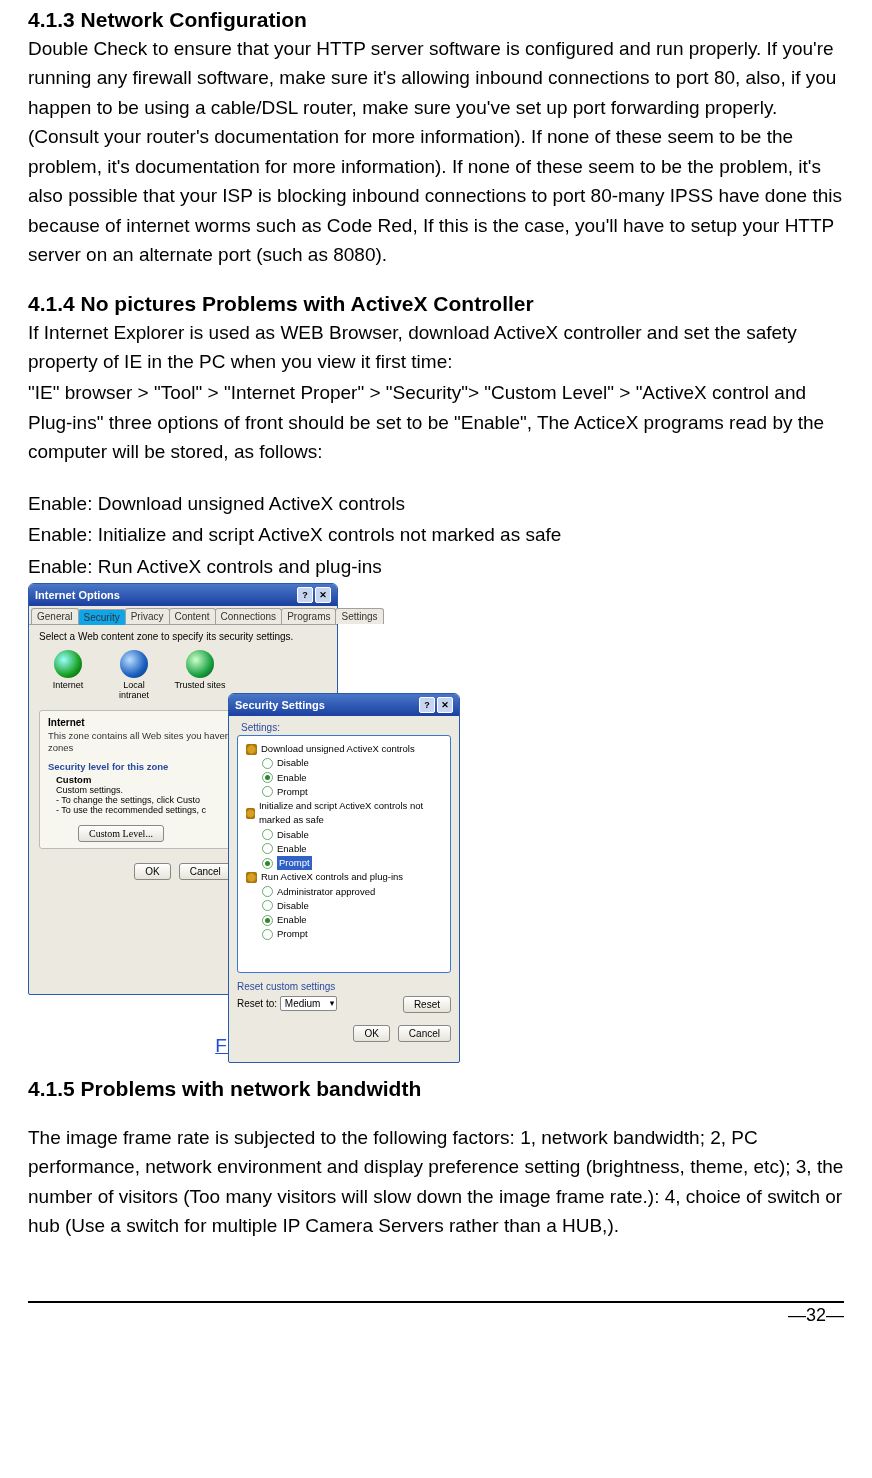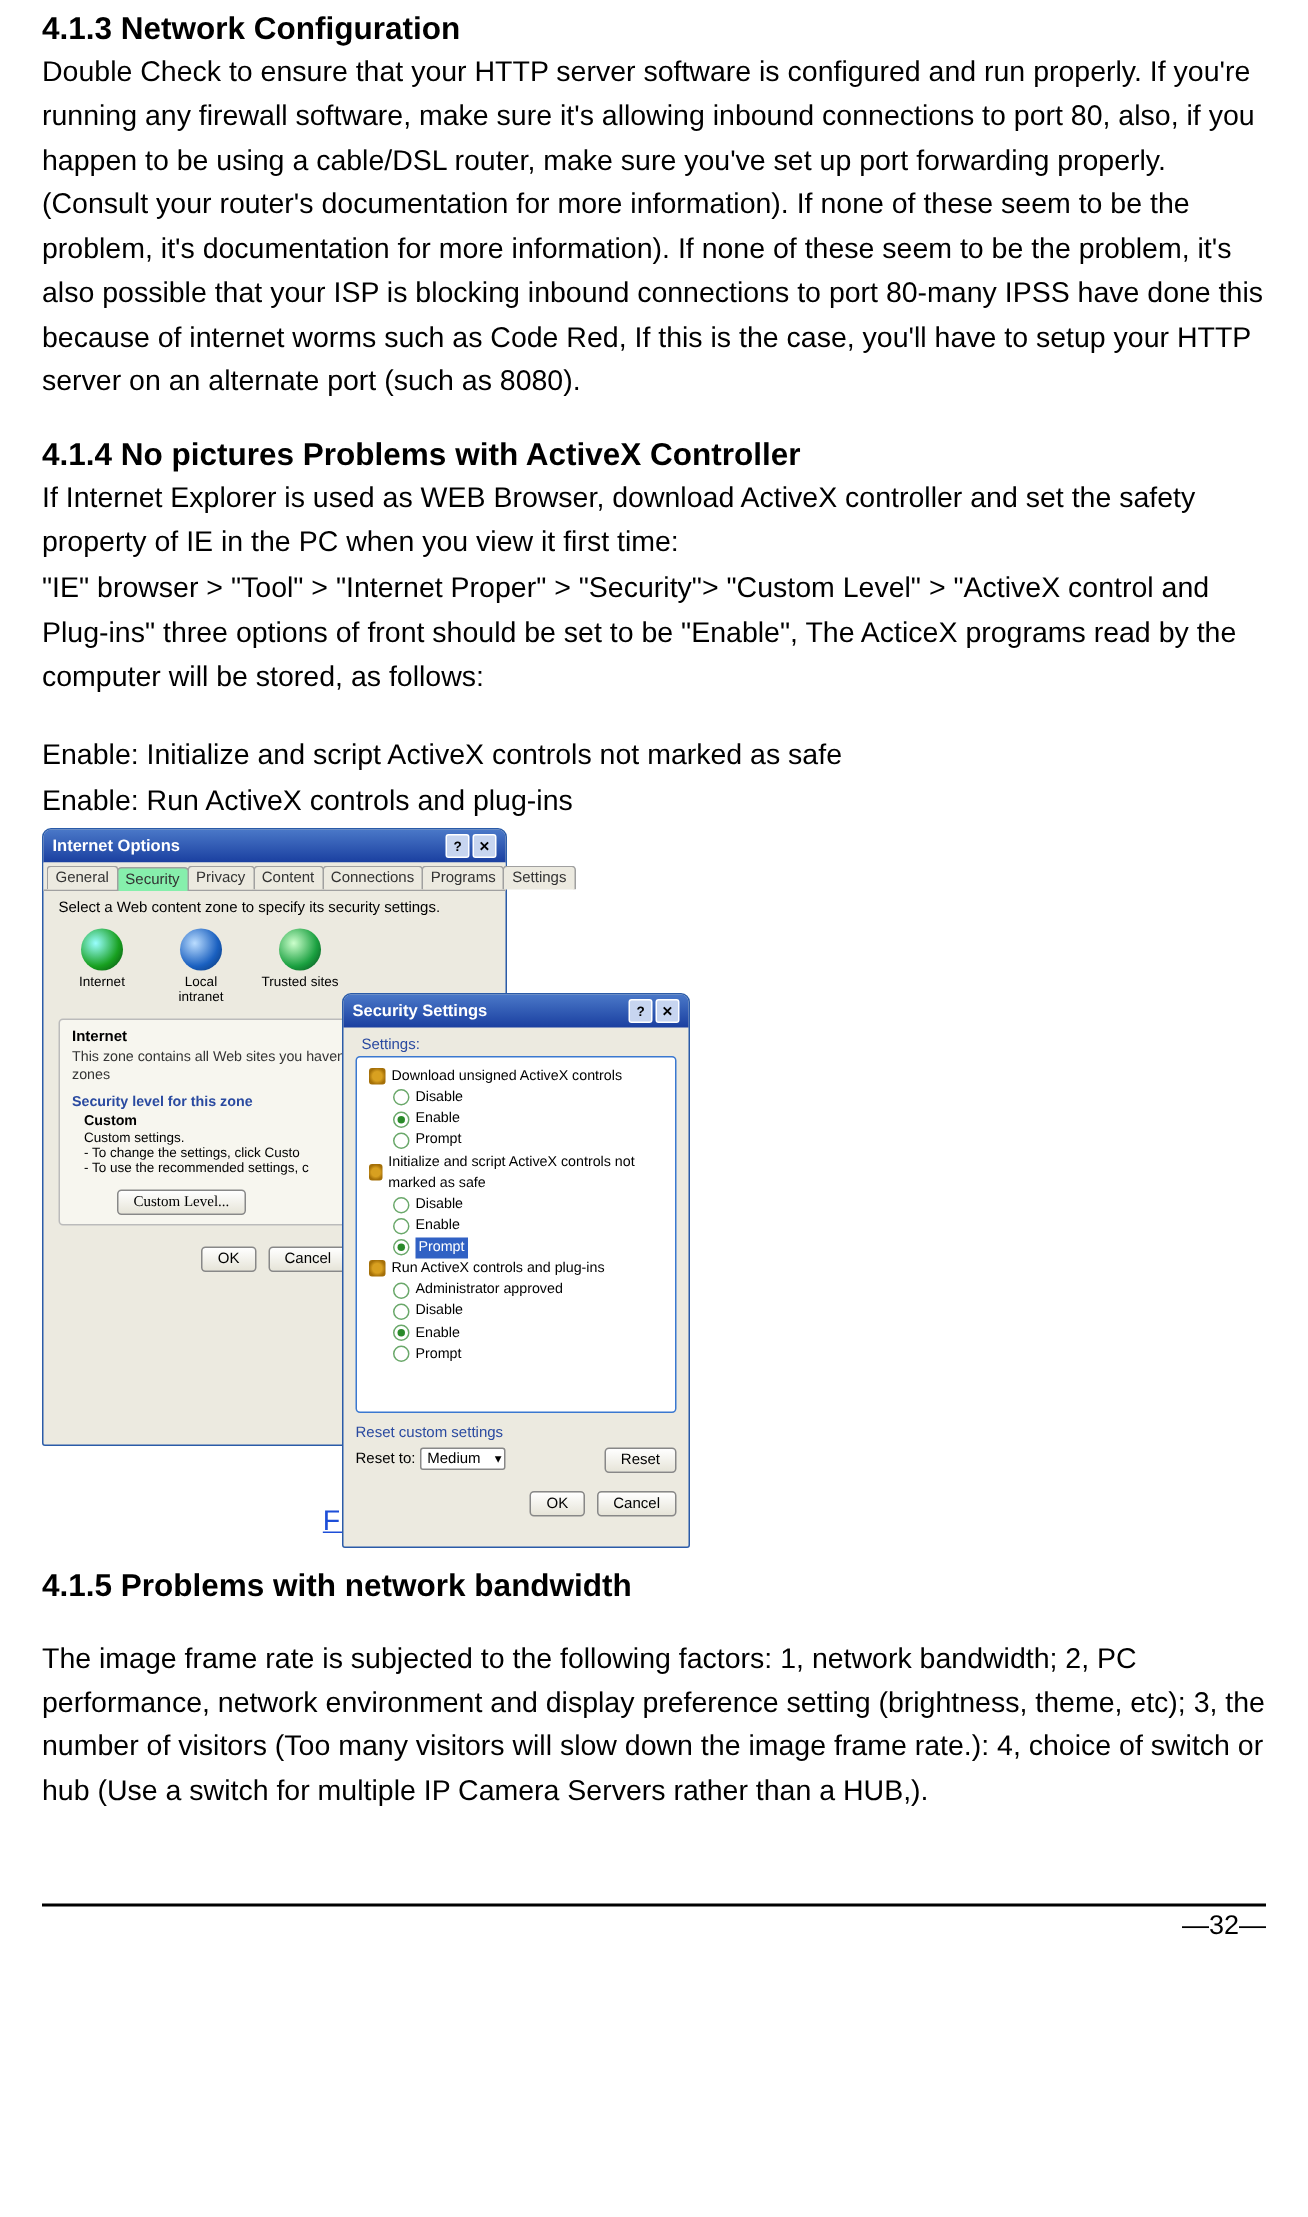--- a/index.html
+++ b/index.html
@@ -92,21 +92,21 @@
   }
   .tab {
     padding:2px 5px;
     border:1px solid #a0a0a0;
     border-bottom:none;
     background:#eceae0;
     margin-right:-1px;
     border-radius: 3px 3px 0 0;
     color:#333;
   }
-  .tab.active { background:#86efac; position:relative; top:1px; }
+  .tab.active { background:#0ea5e9; position:relative; top:1px; }
   .io-body { padding: 6px 10px; }
   .zone-label { font-size:10px; margin-bottom:4px;}
   .zone-row {
     display:flex;
     gap:12px;
     padding:4px 2px 6px;
   }
   .zone-item { text-align:center; font-size:9px; width:54px; }
   .zone-icon {
     width:28px; height:28px;
@@ -245,20 +245,21 @@
 
 <div class="page">
 
   <h2 class="section">4.1.3 Network Configuration</h2>
   <p class="body">Double Check to ensure that your HTTP server software is configured and run properly. If you're running any firewall software, make sure it's allowing inbound connections to port 80, also, if you happen to be using a cable/DSL router, make sure you've set up port forwarding properly. (Consult your router's documentation for more information). If none of these seem to be the problem, it's documentation for more information). If none of these seem to be the problem, it's also possible that your ISP is blocking inbound connections to port 80-many IPSS have done this because of internet worms such as Code Red, If this is the case, you'll have to setup your HTTP server on an alternate port (such as 8080).</p>
 
   <h2 class="section">4.1.4 No pictures Problems with ActiveX Controller</h2>
   <p class="body tight">If Internet Explorer is used as WEB Browser, download ActiveX controller and set the safety property of IE in the PC when you view it first time:</p>
   <p class="body">"IE" browser &gt; "Tool" &gt; "Internet Proper" &gt; "Security"&gt; "Custom Level" &gt; "ActiveX control and Plug-ins" three options of front should be set to be "Enable", The ActiceX programs read by the computer will be stored, as follows:</p>
 
+  <div class="enable-list">Enable: Download unsigned ActiveX controls</div>
   <div class="enable-list">Enable: Initialize and script ActiveX controls not marked as safe</div>
   <div class="enable-list">Enable: Run ActiveX controls and plug-ins</div>
 
   <div class="figure-wrap">
 
     <div class="dlg dlg-io">
       <div class="dlg-title">
         <span>Internet Options</span>
         <span class="title-btns">
           <span class="title-btn">?</span>

